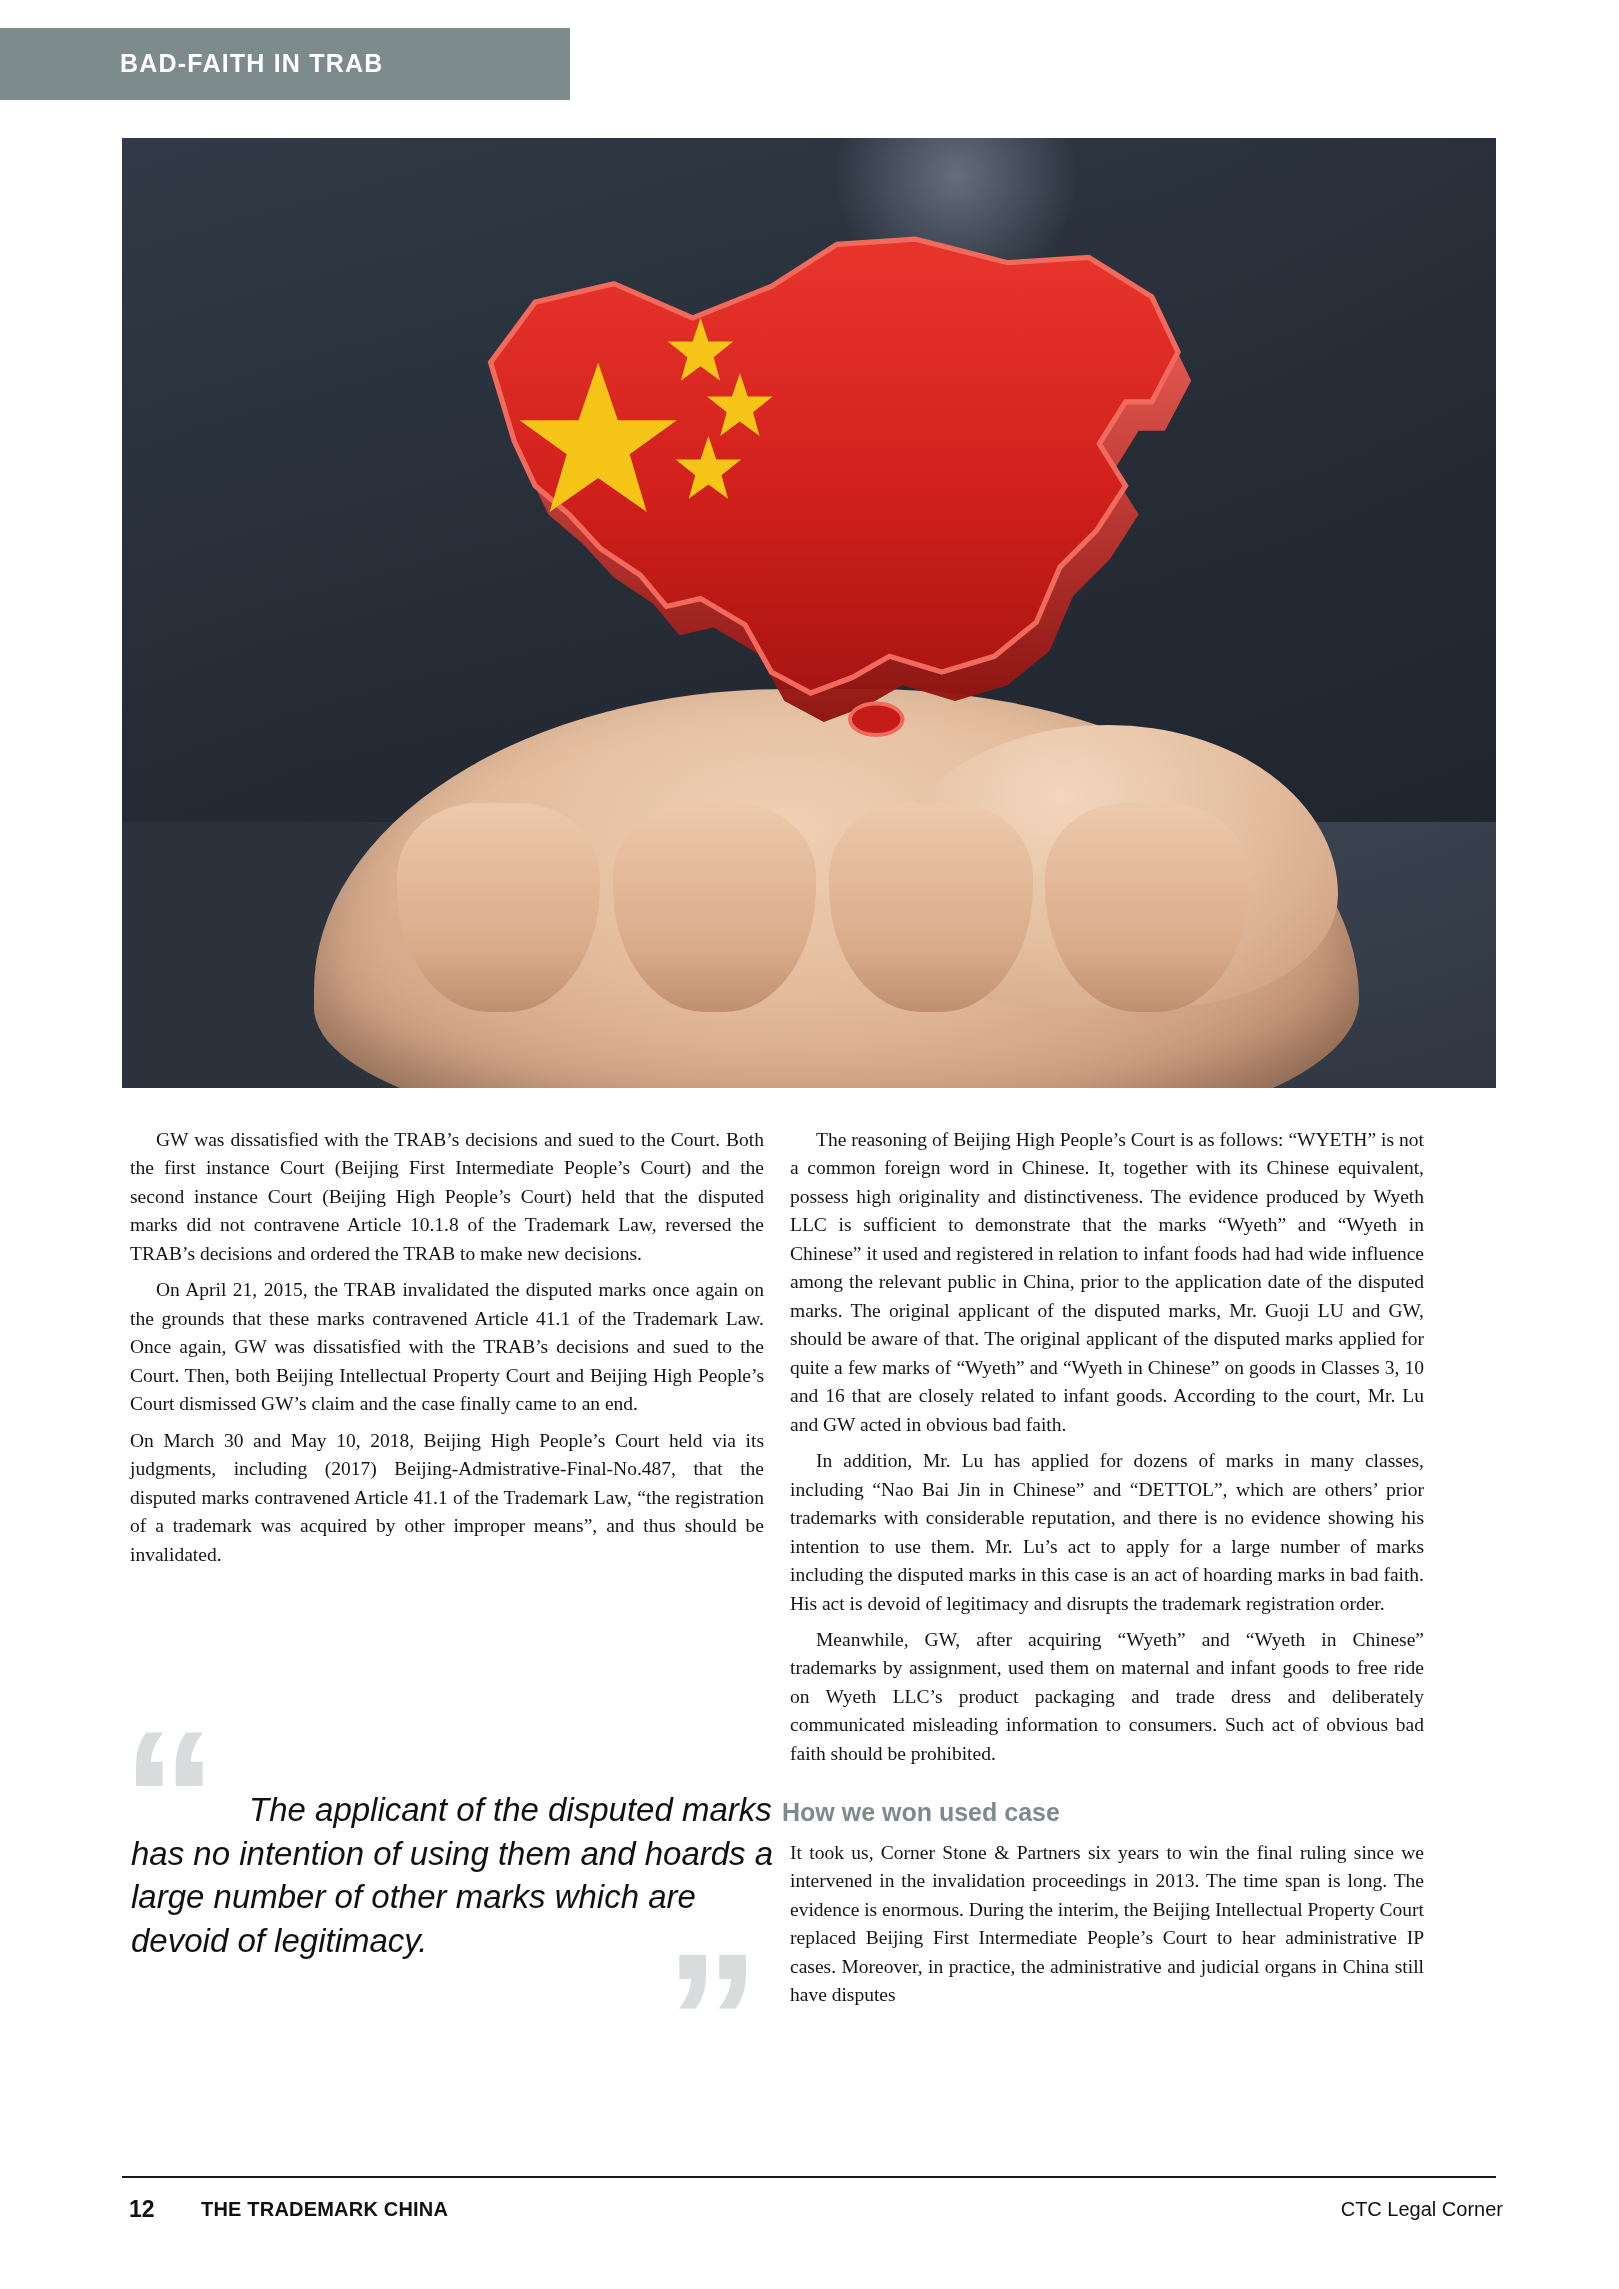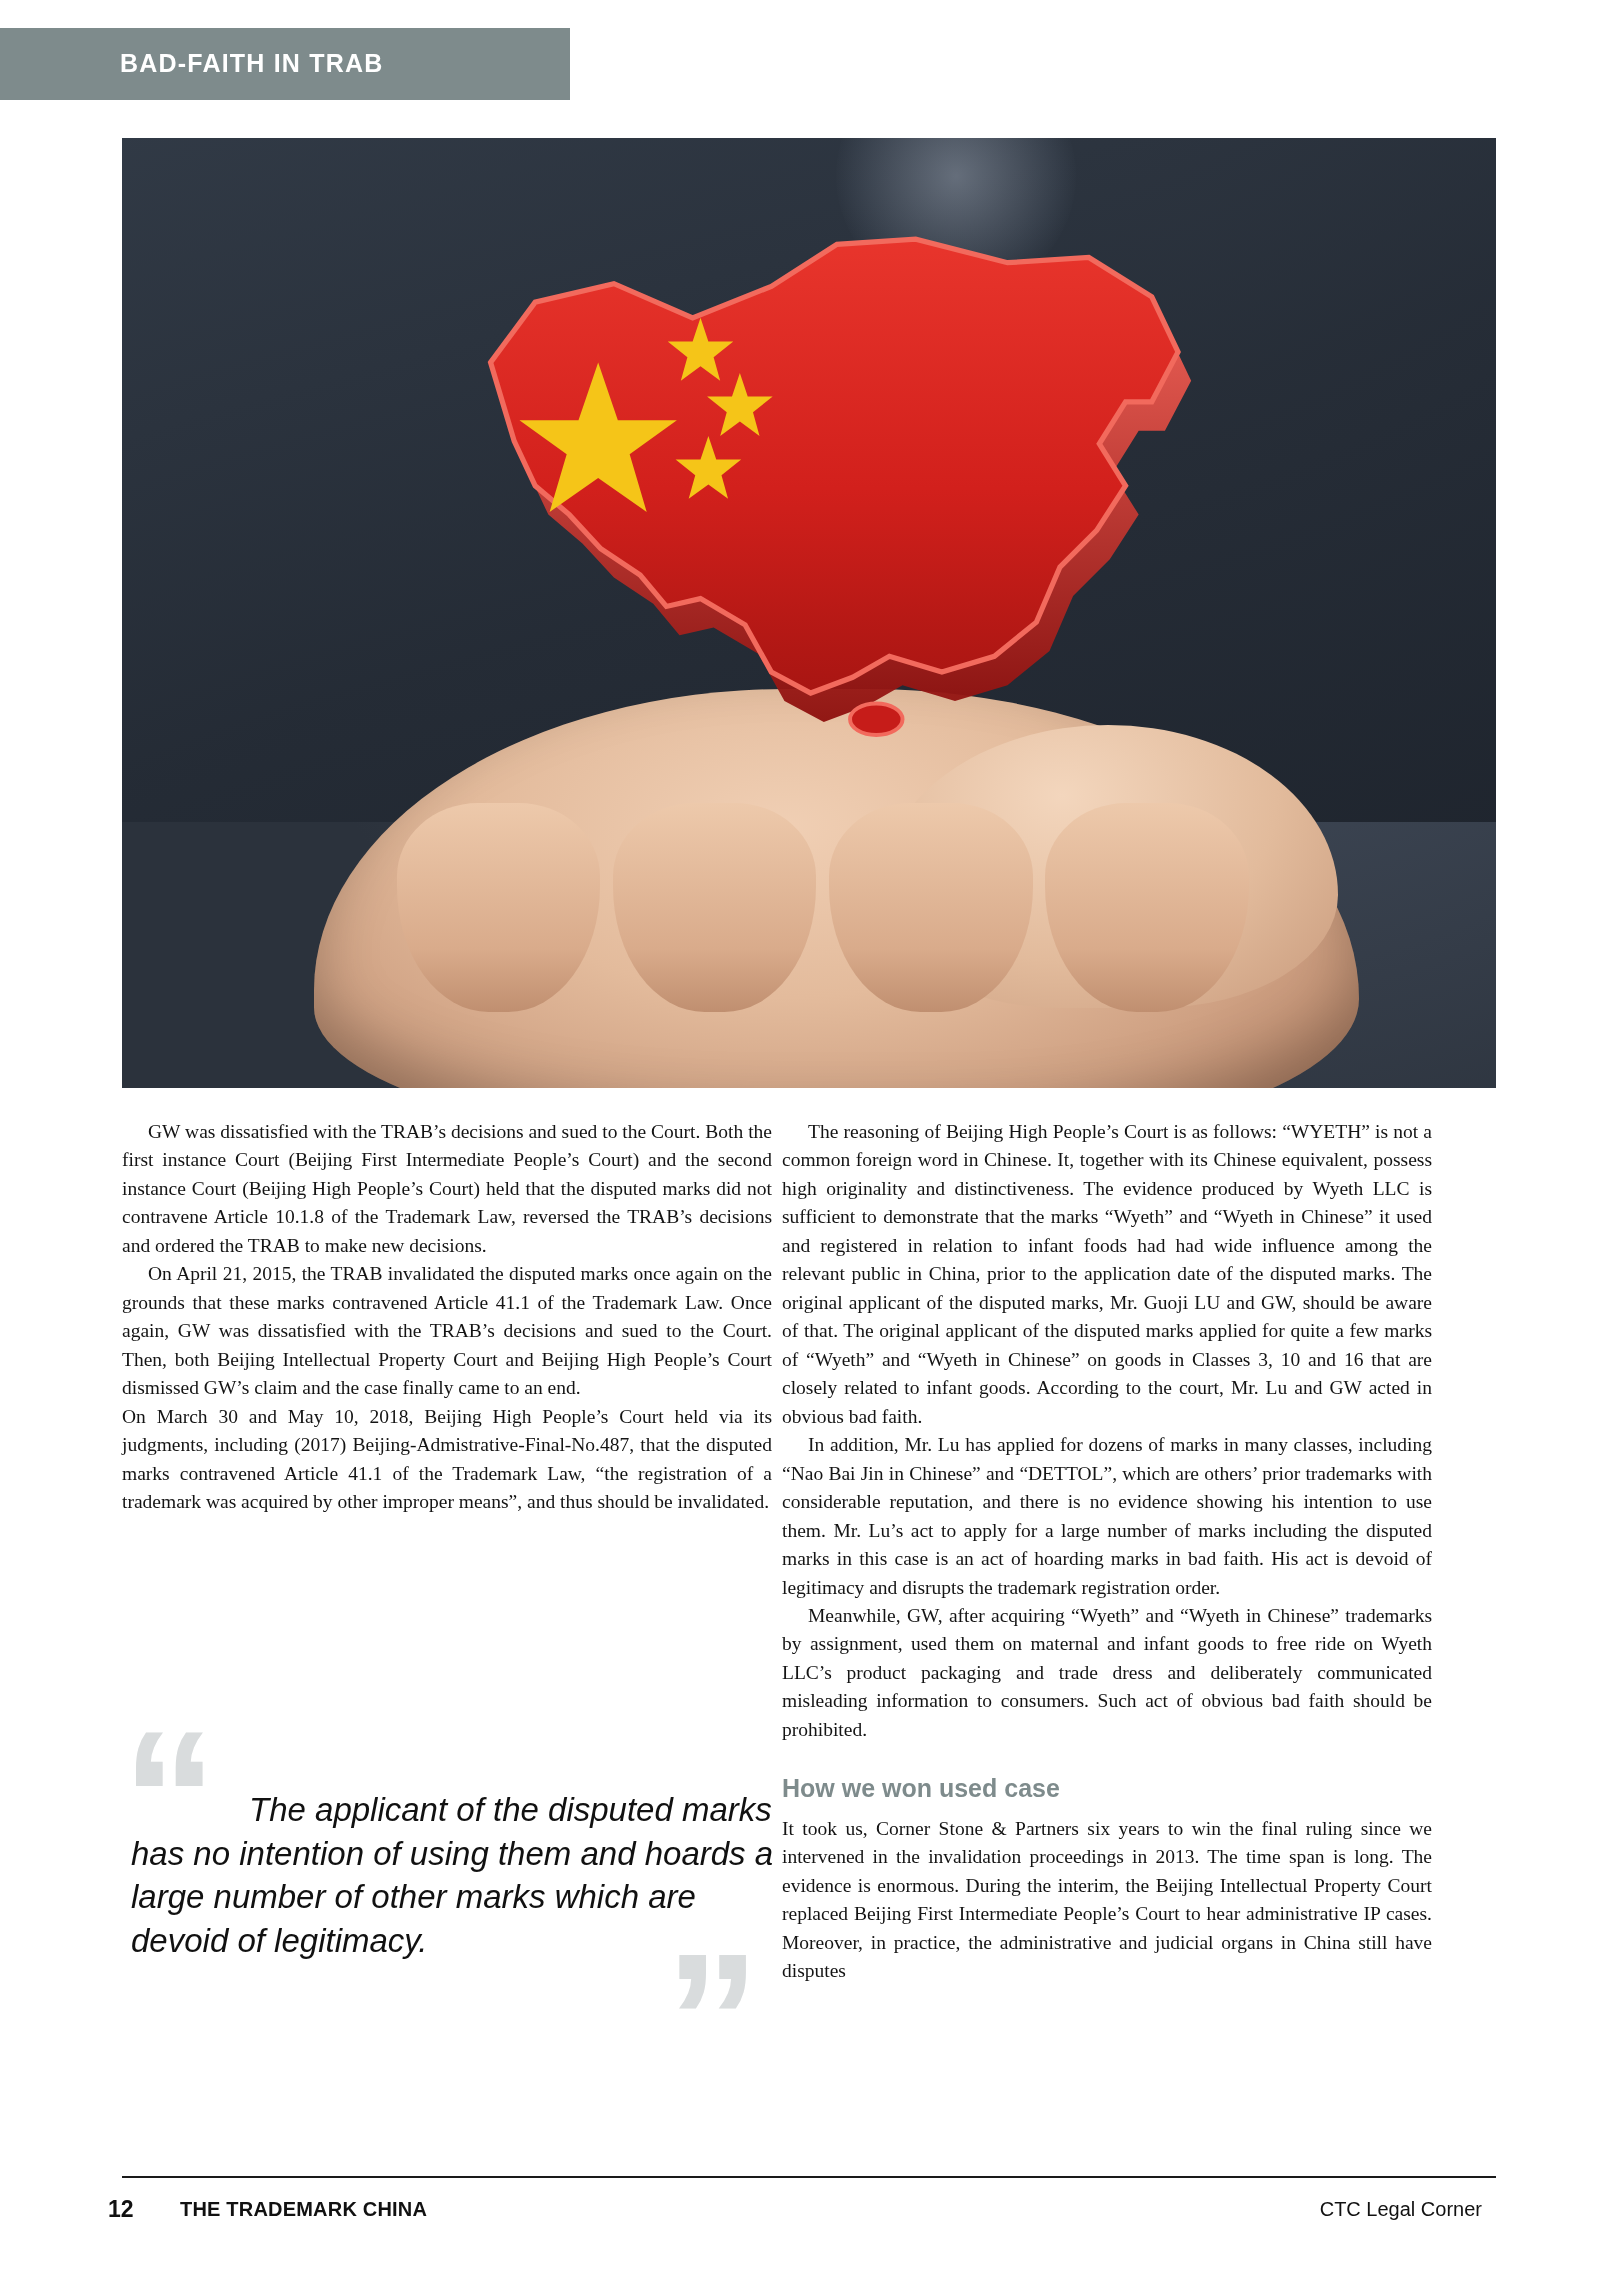--- a/index.html
+++ b/index.html
@@ -122,21 +122,21 @@
     width: 650px;
     font-size: 19.5px;
     line-height: 1.46;
     text-align: justify;
     color: #141414;
   }
   .col-left  { left: 122px; }
   .col-right { left: 782px; }
 
   .col p {
-    margin: 0;
+    margin: 8px;
     text-indent: 26px;
   }
   .col p.noindent { text-indent: 0; }
 
   h2.section {
     font-family: "Liberation Sans", sans-serif;
     font-size: 25px;
     font-weight: 600;
     color: #7e8b8c;
     margin: 26px 0 8px 0;
@@ -180,21 +180,21 @@
     position: absolute;
     left: 122px;
     top: 2176px;
     width: 1374px;
     height: 2px;
     background: #1a1a1a;
   }
   .footer {
     position: absolute;
     top: 2194px;
-    left: 108px;
+    left: 129px;
     width: 1374px;
     height: 40px;
     font-family: "Liberation Sans", sans-serif;
   }
   .footer .pagenum {
     position: absolute;
     left: 0; top: 2px;
     font-size: 23px;
     font-weight: 700;
     color: #111;

